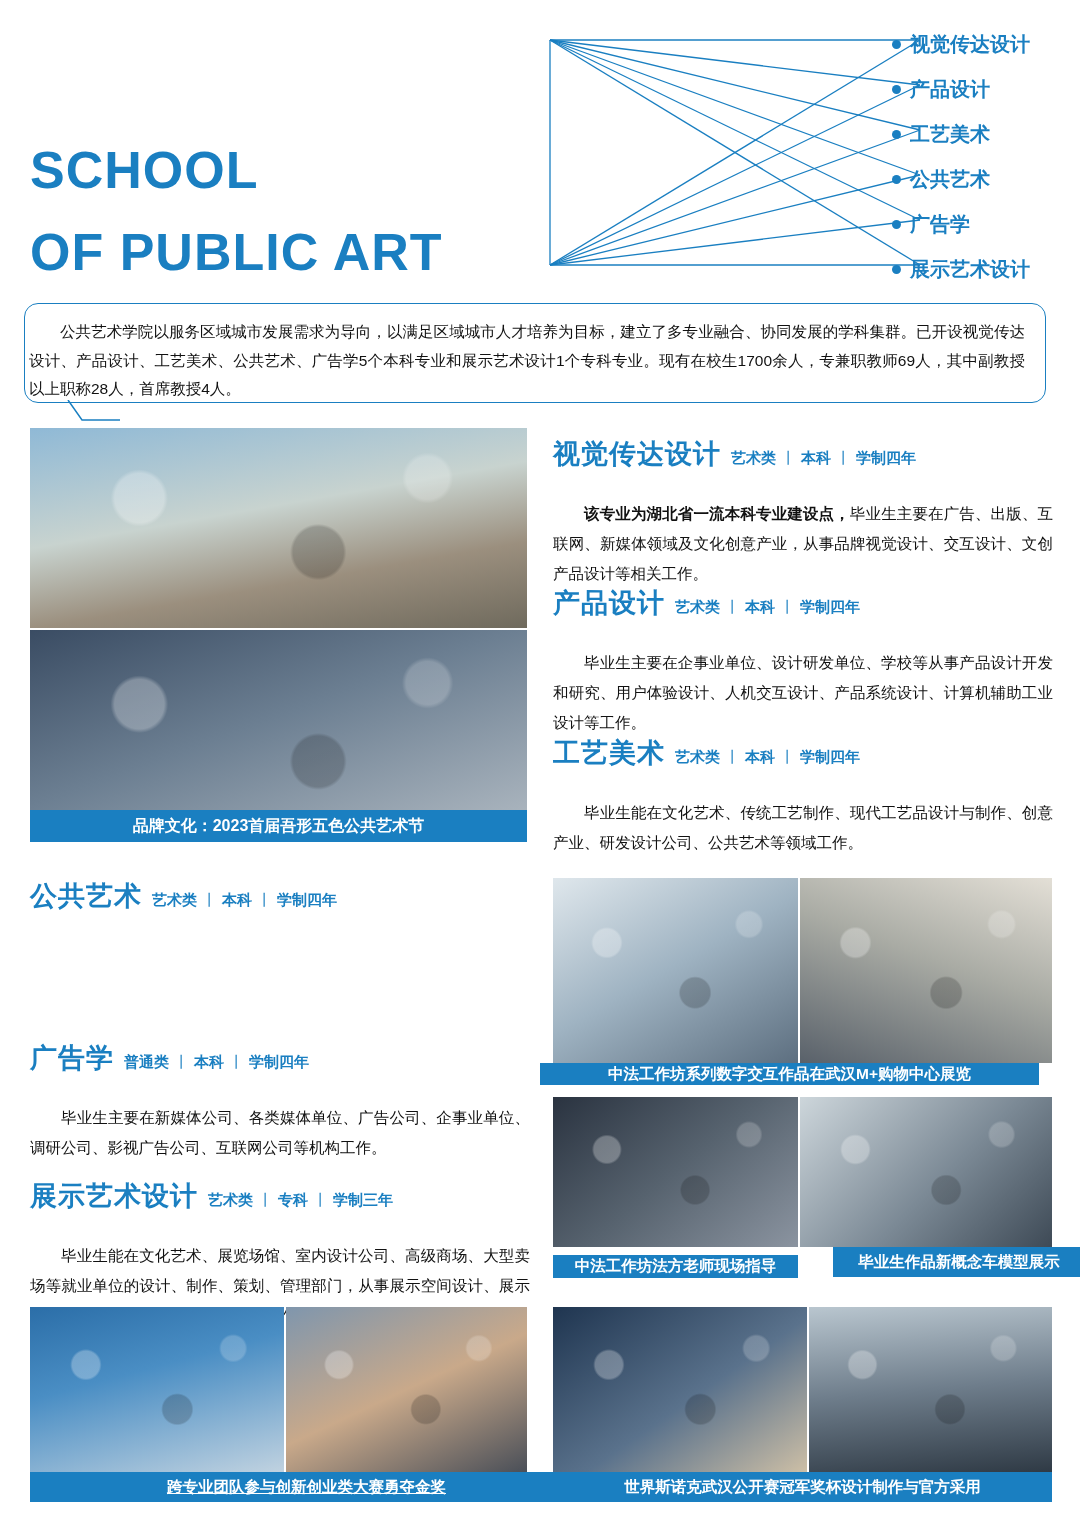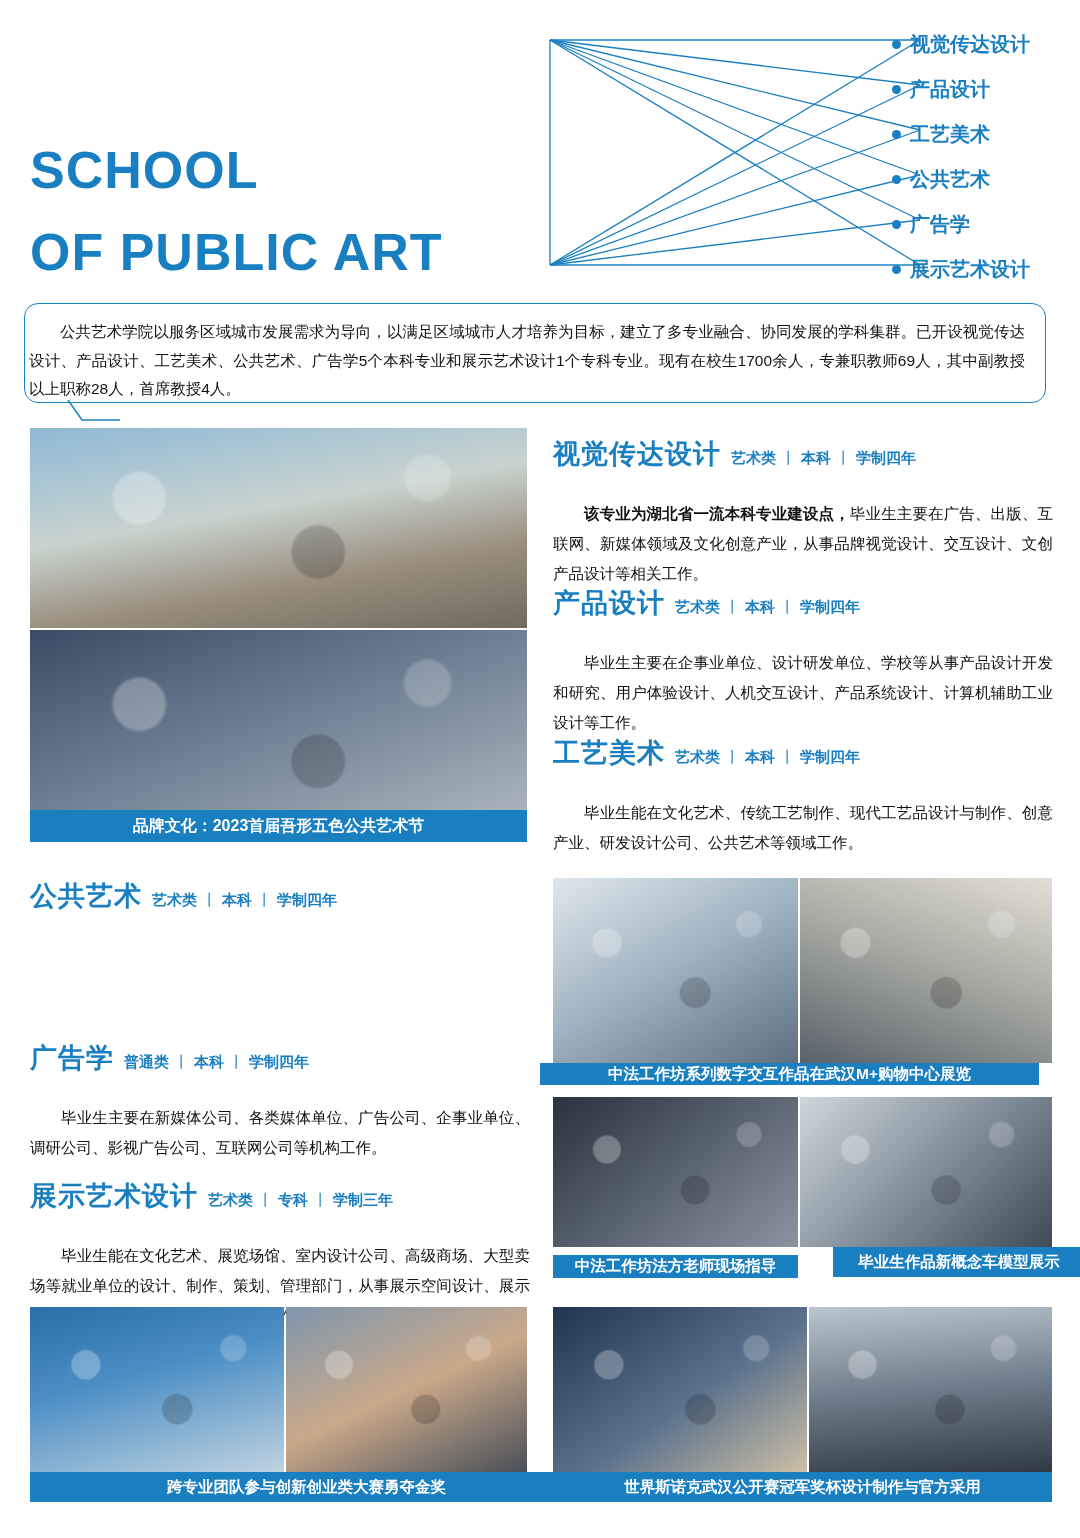--- a/index.html
+++ b/index.html
@@ -234,19 +234,19 @@
   <div class="photo img-d grain" style="left:800px;top:878px;width:252px;height:185px;"></div>
   <div class="grid-cap" style="left:540px;top:1063px;width:499px;height:22px;">中法工作坊系列数字交互作品在武汉M+购物中心展览</div>
 
   <div class="photo img-e grain" style="left:553px;top:1097px;width:245px;height:150px;"></div>
   <div class="photo img-f grain" style="left:800px;top:1097px;width:252px;height:150px;"></div>
   <div class="grid-cap" style="left:553px;top:1247px;width:245px;height:23px;margin-top:8px;">中法工作坊法方老师现场指导</div>
   <div class="grid-cap" style="left:800px;top:1247px;width:252px;height:30px;margin-left:33px;">毕业生作品新概念车模型展示</div>
 
   <div class="photo img-g grain" style="left:30px;top:1307px;width:254px;height:165px;"></div>
   <div class="photo img-h grain" style="left:286px;top:1307px;width:241px;height:165px;"></div>
-  <div class="grid-cap" style="left:30px;top:1472px;width:553px;height:30px;">跨专业团队参与创新创业类大赛勇夺金奖</div>
+  <div class="grid-cap" style="left:30px;top:1472px;width:553px;height:30px;text-decoration:underline;">跨专业团队参与创新创业类大赛勇夺金奖</div>
 
   <div class="photo img-i grain" style="left:553px;top:1307px;width:254px;height:165px;"></div>
   <div class="photo img-j grain" style="left:809px;top:1307px;width:243px;height:165px;"></div>
   <div class="grid-cap" style="left:553px;top:1472px;width:499px;height:30px;">世界斯诺克武汉公开赛冠军奖杯设计制作与官方采用</div>
 
 </div>
 
 </body></html>

